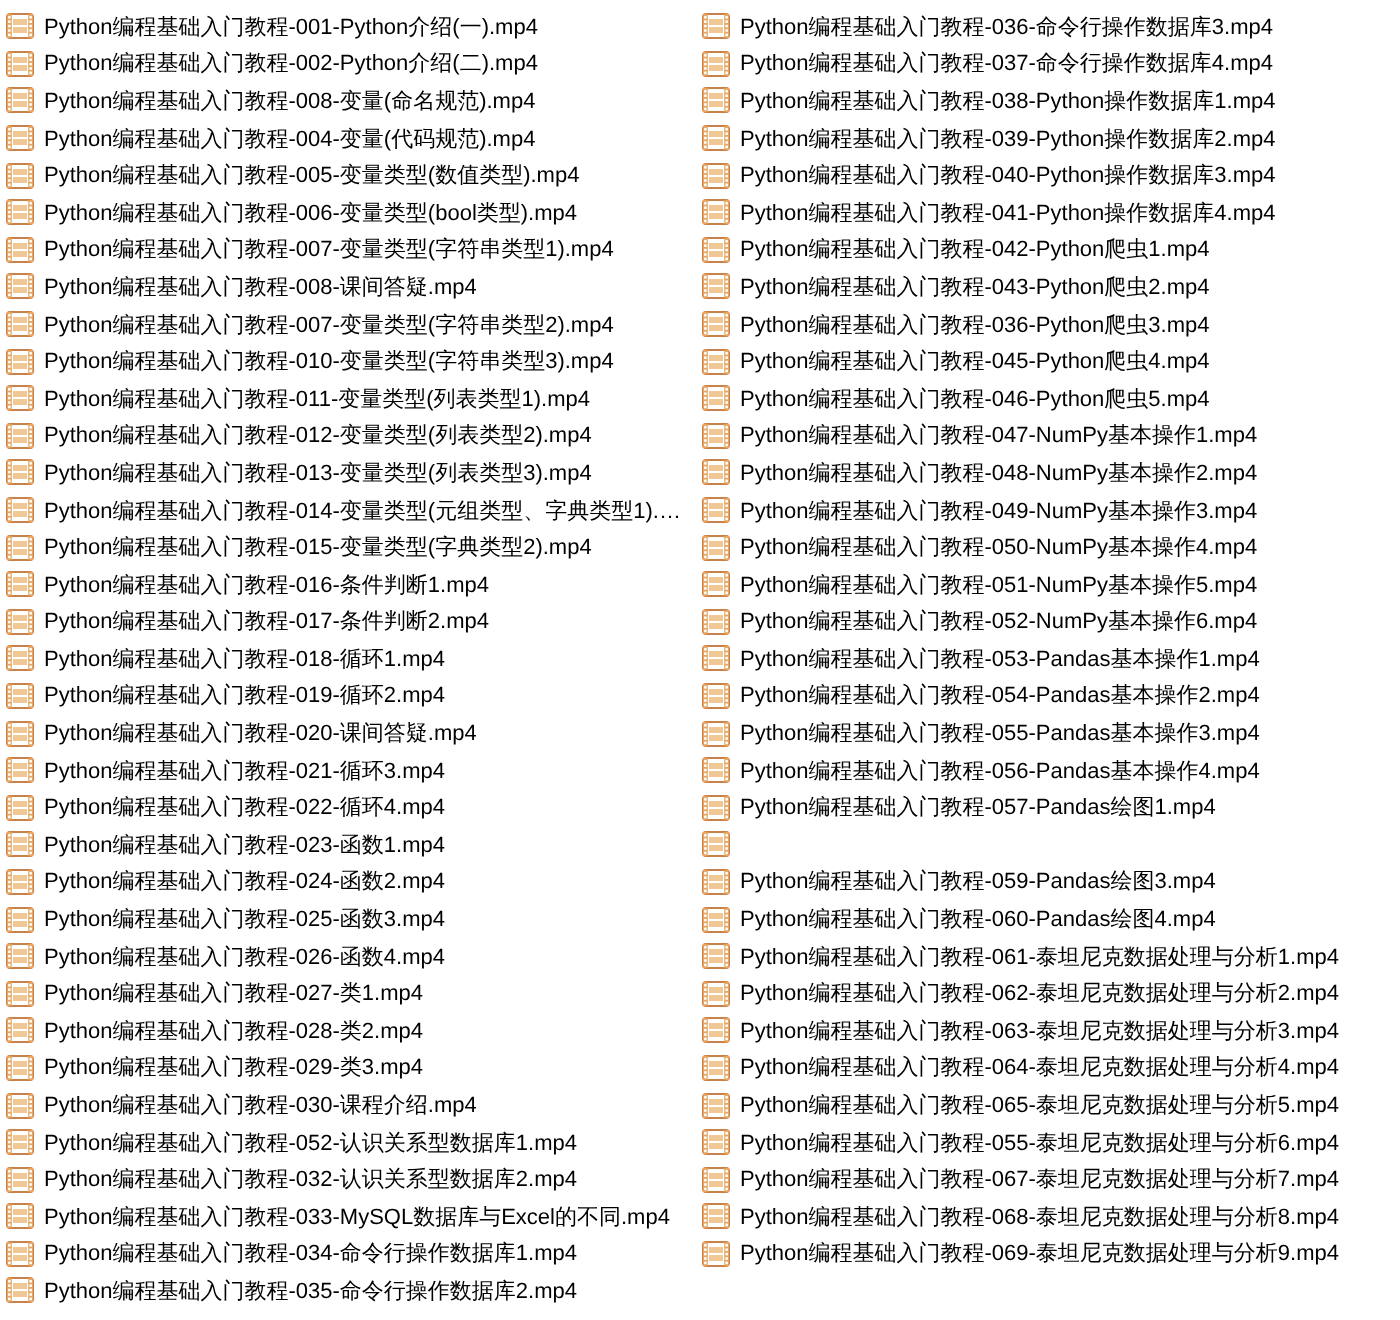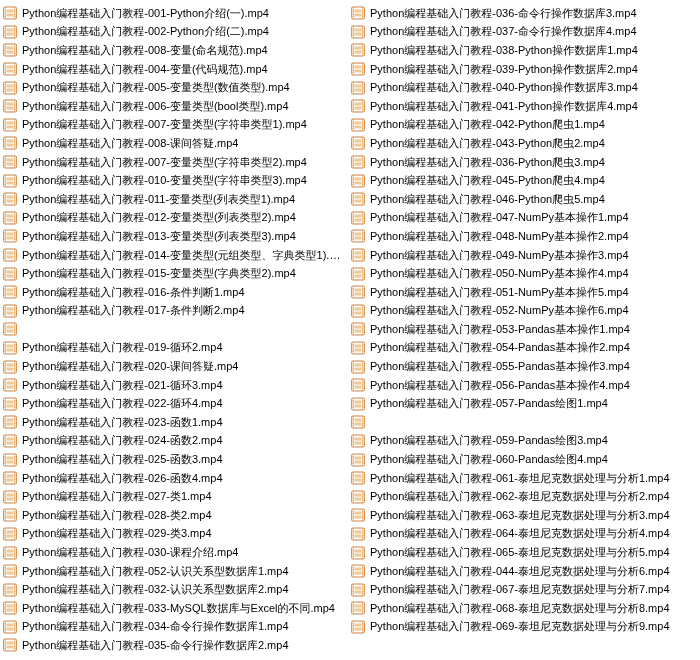--- a/index.html
+++ b/index.html
@@ -436,20 +436,21 @@
   <rect x="2" y="11.8" width="1.3" height="1.3" fill="#fff"></rect>
   <rect x="12.7" y="3" width="1.3" height="1.3" fill="#fff"></rect>
   <rect x="12.7" y="5.2" width="1.3" height="1.3" fill="#fff"></rect>
   <rect x="12.7" y="7.4" width="1.3" height="1.3" fill="#fff"></rect>
   <rect x="12.7" y="9.6" width="1.3" height="1.3" fill="#fff"></rect>
   <rect x="12.7" y="11.8" width="1.3" height="1.3" fill="#fff"></rect>
   <rect x="4.5" y="4.5" width="7" height="3" fill="#f0c896"></rect>
   <rect x="4.5" y="8.5" width="7" height="3" fill="#f0c896"></rect>
 </svg>
       </span>
+      <span class="filename">Python编程基础入门教程-018-循环1.mp4</span>
     </div>
     <div class="file-item">
       <span class="file-icon">
 <svg width="16" height="16" viewBox="0 0 16 16">
   <rect x="1.5" y="2" width="13" height="12" rx="1.5" fill="#fff" stroke="#c9814a" stroke-width="1"></rect>
   <rect x="1.5" y="2" width="2.4" height="12" fill="#e8a560"></rect>
   <rect x="12.1" y="2" width="2.4" height="12" fill="#e8a560"></rect>
   <rect x="2" y="3" width="1.3" height="1.3" fill="#fff"></rect>
   <rect x="2" y="5.2" width="1.3" height="1.3" fill="#fff"></rect>
   <rect x="2" y="7.4" width="1.3" height="1.3" fill="#fff"></rect>
@@ -1490,21 +1491,21 @@
   <rect x="2" y="11.8" width="1.3" height="1.3" fill="#fff"></rect>
   <rect x="12.7" y="3" width="1.3" height="1.3" fill="#fff"></rect>
   <rect x="12.7" y="5.2" width="1.3" height="1.3" fill="#fff"></rect>
   <rect x="12.7" y="7.4" width="1.3" height="1.3" fill="#fff"></rect>
   <rect x="12.7" y="9.6" width="1.3" height="1.3" fill="#fff"></rect>
   <rect x="12.7" y="11.8" width="1.3" height="1.3" fill="#fff"></rect>
   <rect x="4.5" y="4.5" width="7" height="3" fill="#f0c896"></rect>
   <rect x="4.5" y="8.5" width="7" height="3" fill="#f0c896"></rect>
 </svg>
       </span>
-      <span class="filename">Python编程基础入门教程-044-泰坦尼克数据处理与分析6.mp4</span>
+      <span class="filename">Python编程基础入门教程-055-泰坦尼克数据处理与分析6.mp4</span>
     </div>
     <div class="file-item">
       <span class="file-icon">
 <svg width="16" height="16" viewBox="0 0 16 16">
   <rect x="1.5" y="2" width="13" height="12" rx="1.5" fill="#fff" stroke="#c9814a" stroke-width="1"></rect>
   <rect x="1.5" y="2" width="2.4" height="12" fill="#e8a560"></rect>
   <rect x="12.1" y="2" width="2.4" height="12" fill="#e8a560"></rect>
   <rect x="2" y="3" width="1.3" height="1.3" fill="#fff"></rect>
   <rect x="2" y="5.2" width="1.3" height="1.3" fill="#fff"></rect>
   <rect x="2" y="7.4" width="1.3" height="1.3" fill="#fff"></rect>

